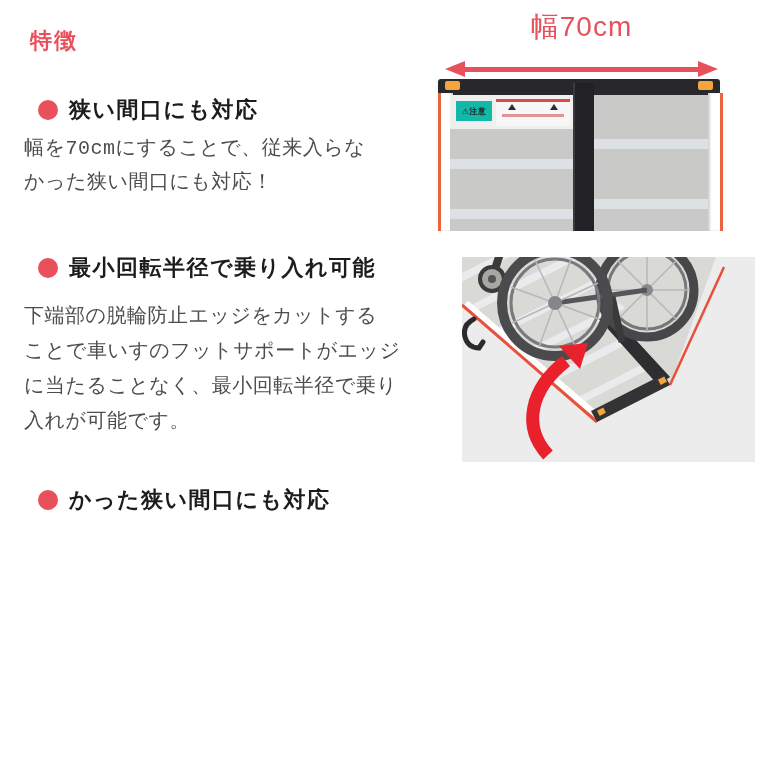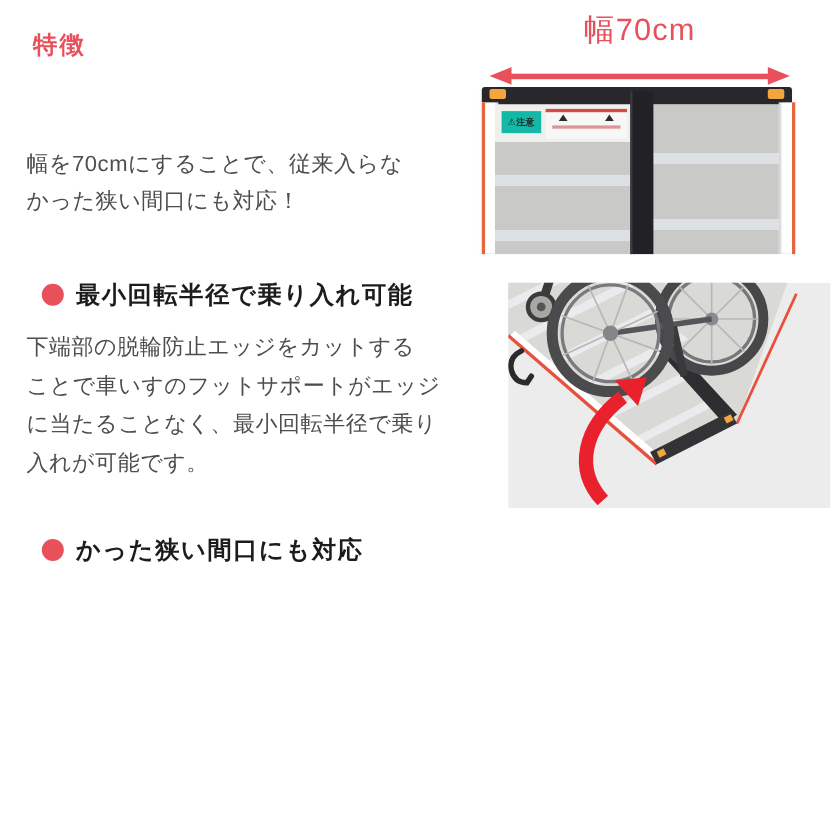--- a/index.html
+++ b/index.html
@@ -4,21 +4,21 @@
 <style>
   html,body{margin:0;padding:0;background:#fff;}
   .canvas{position:relative;width:760px;height:760px;background:#ffffff;overflow:hidden;
           font-family:"Liberation Sans","DejaVu Sans",sans-serif;}
   .page-title{position:absolute;left:30px;top:26px;font-size:22px;font-weight:bold;
               color:#E8505B;letter-spacing:2px;}
   .feature-heading{position:absolute;display:flex;align-items:center;gap:11px;}
   .bullet{width:20px;height:20px;border-radius:50%;background:#E8505B;flex:none;}
   .feature-heading h2{margin:0;font-size:22px;font-weight:bold;color:#1c1c1c;letter-spacing:1.5px;}
   .body-text{position:absolute;left:24px;font-size:20px;line-height:34px;color:#4d4d4d;
-             white-space:pre-line;letter-spacing:0.5px;}
+             white-space:pre-line;letter-spacing:0.5px;font-family:Liberation Mono, monospace;}
   
   .dim-label{position:absolute;left:445px;top:8px;width:273px;text-align:center;
              font-size:28px;color:#E8505B;letter-spacing:1px;}
   .dim-arrow{position:absolute;left:445px;top:61px;width:273px;height:16px;}
   .dim-arrow .line{position:absolute;left:12px;right:12px;top:6px;height:5px;background:#E8505B;}
   .dim-arrow .head-l{position:absolute;left:0;top:0;width:0;height:0;
       border-top:8px solid transparent;border-bottom:8px solid transparent;border-right:20px solid #E8505B;}
   .dim-arrow .head-r{position:absolute;right:0;top:0;width:0;height:0;
       border-top:8px solid transparent;border-bottom:8px solid transparent;border-left:20px solid #E8505B;}
   
@@ -68,20 +68,24 @@
     <div class="p1-panel-r"></div>
     <div class="p1-hinge"></div>
     <div class="p1-label-caution">⚠注意</div>
     <div class="p1-label-warn">
       <span class="warn-tri" style="left:12px"></span>
       <span class="warn-tri" style="right:12px"></span>
       <span class="warn-line"></span>
     </div>
   </div>
 
+  <div class="feature-heading" style="left:38px;top:95px">
+    <span class="bullet"></span>
+    <h2>狭い間口にも対応</h2>
+  </div>
   <div class="body-text" style="top:132px;width:430px">幅を70cmにすることで、従来入らな
 かった狭い間口にも対応！</div>
 
   <div class="feature-heading" style="left:38px;top:253px">
     <span class="bullet"></span>
     <h2>最小回転半径で乗り入れ可能</h2>
   </div>
   <div class="body-text" style="top:299px;width:430px;line-height:35px">下端部の脱輪防止エッジをカットする
 ことで車いすのフットサポートがエッジ
 に当たることなく、最小回転半径で乗り

